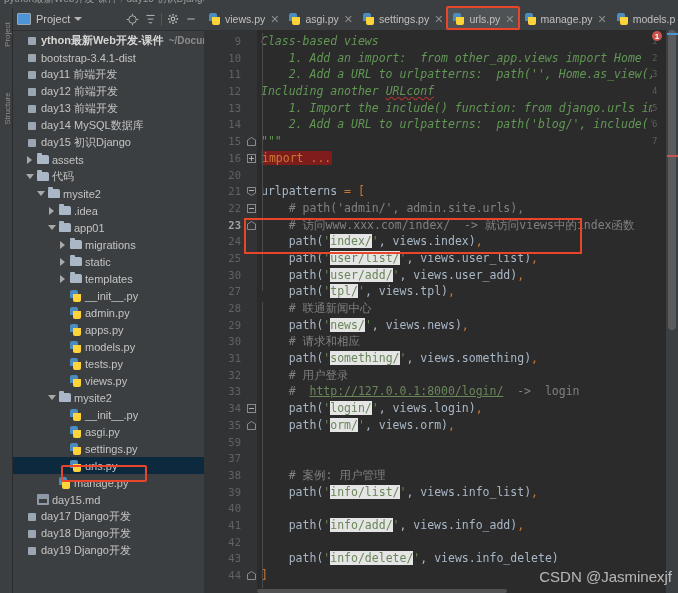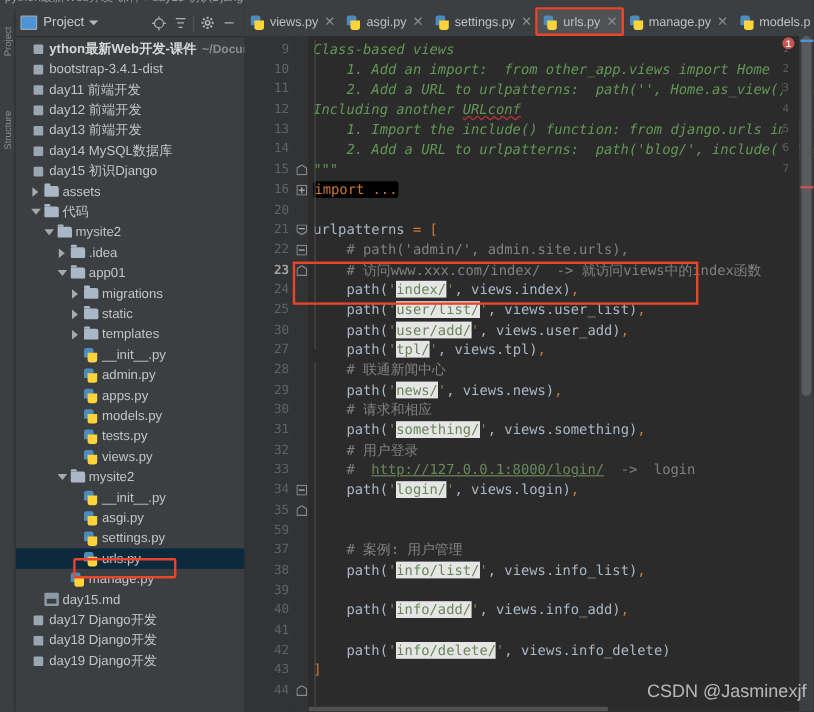--- a/index.html
+++ b/index.html
@@ -241,21 +241,21 @@
   .cline { height: 16.7px; line-height: 16.7px; white-space: pre; }
   .c-doc { color: #629755; font-style: italic; }
   .c-cmt { color: #808080; }
   .c-kw  { color: #cc7832; }
   .c-str { color: #6a8759; background: #e5e5e5; }
   .c-quote { color: #6a8759; }
   .c-id  { color: #a9b7c6; }
   .c-punct { color: #cc7832; }
   .c-link { color: #6a8759; text-decoration: underline; }
   .wavy { text-decoration: underline; text-decoration-style: wavy; text-decoration-color: #a33; text-align: right; }
-  .fold-ph { background: #000000; border-radius: 2px; padding: 0 1px; }
+  .fold-ph { background: #7f1d1d; border-radius: 2px; padding: 0 1px; }
 
   .indent-guide {
     position: absolute;
     width: 1px;
     background: #4b4b4b;
   }
 
   
   .stripe {
     position: absolute; top: 30px; right: 0; width: 12px; height: 563px;
@@ -801,20 +801,21 @@
           <div class="cline"><span class="c-id">    path(</span><span class="c-quote">'</span><span class="c-str">user/list/</span><span class="c-quote">'</span><span class="c-id">, views.user_list)</span><span class="c-punct">,</span></div>
           <div class="cline"><span class="c-id">    path(</span><span class="c-quote">'</span><span class="c-str">user/add/</span><span class="c-quote">'</span><span class="c-id">, views.user_add)</span><span class="c-punct">,</span></div>
           <div class="cline"><span class="c-id">    path(</span><span class="c-quote">'</span><span class="c-str">tpl/</span><span class="c-quote">'</span><span class="c-id">, views.tpl)</span><span class="c-punct">,</span></div>
           <div class="cline"><span class="c-cmt">    # 联通新闻中心</span></div>
           <div class="cline"><span class="c-id">    path(</span><span class="c-quote">'</span><span class="c-str">news/</span><span class="c-quote">'</span><span class="c-id">, views.news)</span><span class="c-punct">,</span></div>
           <div class="cline"><span class="c-cmt">    # 请求和相应</span></div>
           <div class="cline"><span class="c-id">    path(</span><span class="c-quote">'</span><span class="c-str">something/</span><span class="c-quote">'</span><span class="c-id">, views.something)</span><span class="c-punct">,</span></div>
           <div class="cline"><span class="c-cmt">    # 用户登录</span></div>
           <div class="cline"><span class="c-cmt">    #  </span><span class="c-link">http://127.0.0.1:8000/login/</span><span class="c-cmt">  -&gt;  login</span></div>
           <div class="cline"><span class="c-id">    path(</span><span class="c-quote">'</span><span class="c-str">login/</span><span class="c-quote">'</span><span class="c-id">, views.login)</span><span class="c-punct">,</span></div>
+          <div class="cline"><span class="c-id">    path(</span><span class="c-quote">'</span><span class="c-str">orm/</span><span class="c-quote">'</span><span class="c-id">, views.orm)</span><span class="c-punct">,</span></div>
           <div class="cline">&nbsp;</div>
           <div class="cline">&nbsp;</div>
           <div class="cline"><span class="c-cmt">    # 案例: 用户管理</span></div>
           <div class="cline"><span class="c-id">    path(</span><span class="c-quote">'</span><span class="c-str">info/list/</span><span class="c-quote">'</span><span class="c-id">, views.info_list)</span><span class="c-punct">,</span></div>
           <div class="cline">&nbsp;</div>
           <div class="cline"><span class="c-id">    path(</span><span class="c-quote">'</span><span class="c-str">info/add/</span><span class="c-quote">'</span><span class="c-id">, views.info_add)</span><span class="c-punct">,</span></div>
           <div class="cline">&nbsp;</div>
           <div class="cline"><span class="c-id">    path(</span><span class="c-quote">'</span><span class="c-str">info/delete/</span><span class="c-quote">'</span><span class="c-id">, views.info_delete)</span></div>
           <div class="cline"><span class="c-punct">]</span></div>
         </div>

